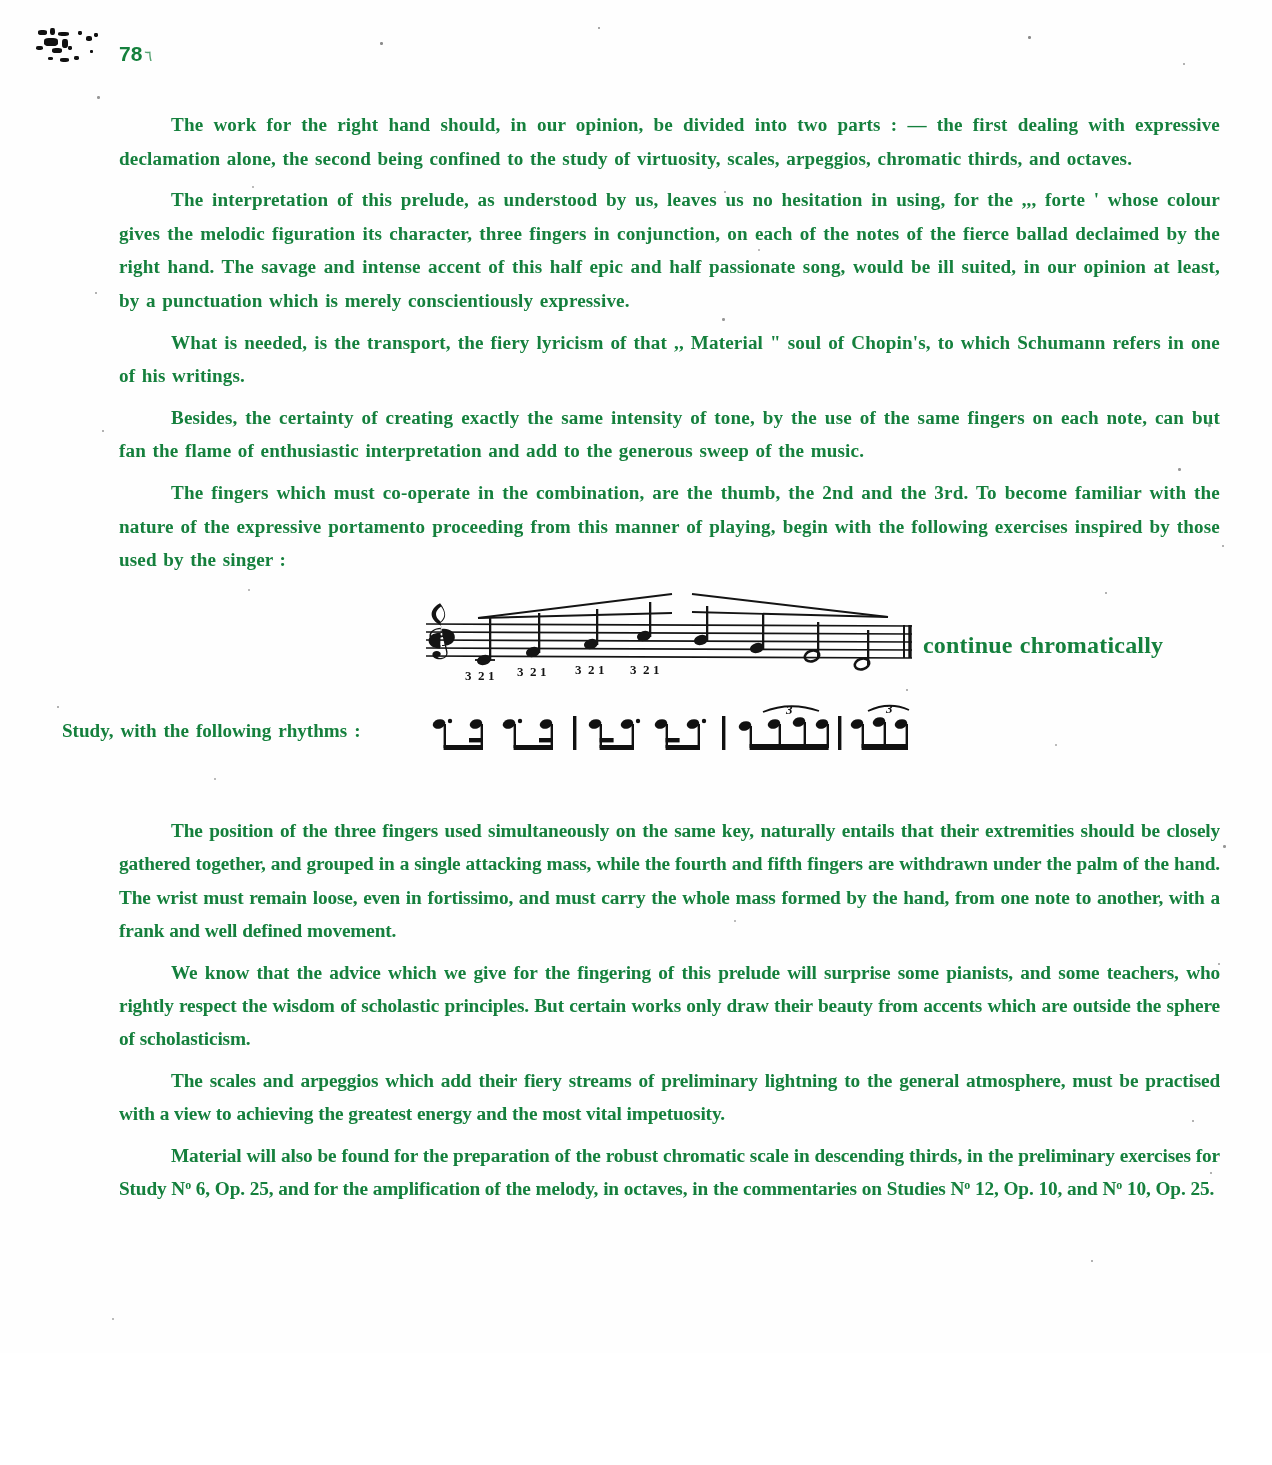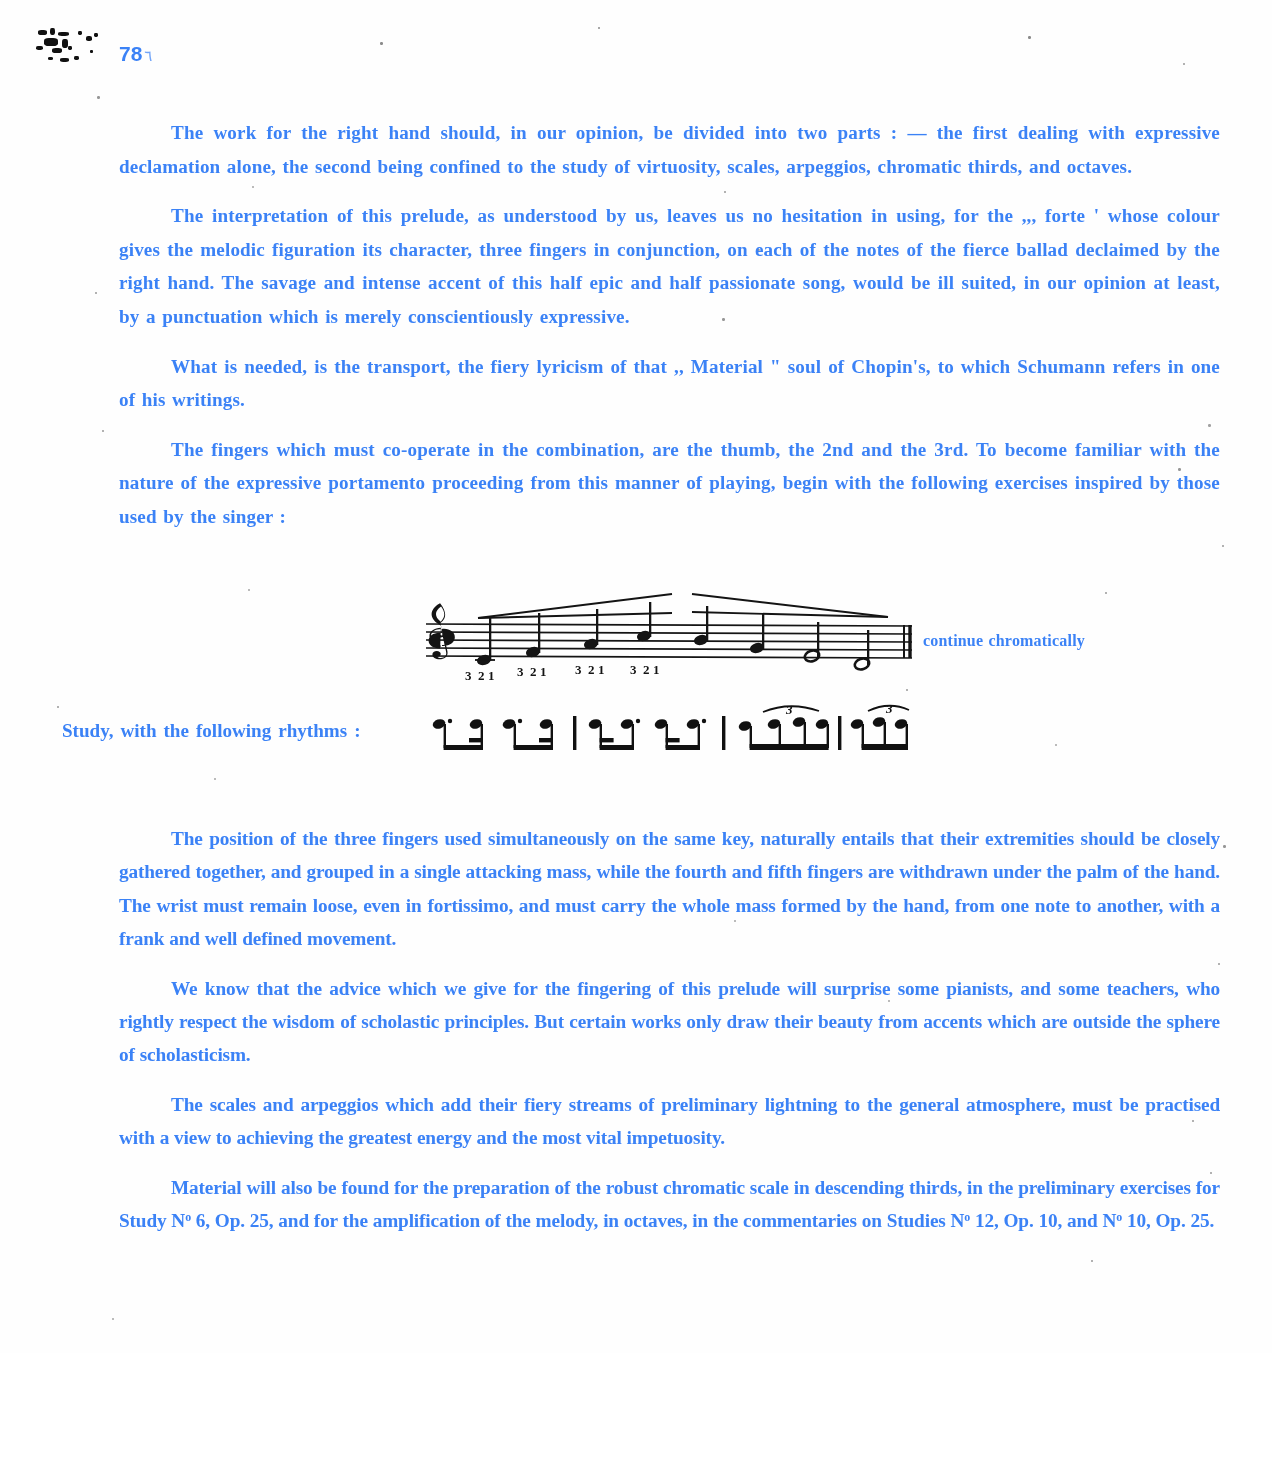--- a/index.html
+++ b/index.html
@@ -7,21 +7,21 @@
     padding: 0;
     background: #ffffff;
   }
   .page {
     position: relative;
     width: 1272px;
     height: 1353px;
     background: #fefefe;
     overflow: hidden;
     font-family: "Liberation Serif", "DejaVu Serif", serif;
-    color: #3b82f6;
+    color: #15803d;
   }
 
   
   .speckles {
     position: absolute;
     inset: 0;
     pointer-events: none;
     z-index: 3;
   }
   .sp {
@@ -66,21 +66,21 @@
 
   
   .col {
     position: absolute;
     left: 119px;
     top: 100px;
     width: 1101px;
     z-index: 2;
   }
   p.para {
-    margin: 16px 0 1px 0;
+    margin: 8px 0 1px 0;
     text-align: justify;
     text-justify: inter-word;
     font-size: 19.1px;
     line-height: 33.6px;
     text-indent: 52px;
     font-weight: bold;
     letter-spacing: 0.05px;
     word-spacing: 0.4px;
   }
   
@@ -132,21 +132,21 @@
   .music-ex {
     position: absolute;
     left: 420px;
     top: 592px;
     z-index: 2;
   }
   .continue-note {
     position: absolute;
     left: 923px;
     top: 632px;
-    font-size: 16px;
+    font-size: 24px;
     font-weight: bold;
     letter-spacing: 0.2px;
     word-spacing: 1px;
     z-index: 2;
     white-space: nowrap;
   }
 
   
   .bleed {
     position: absolute;
@@ -226,20 +226,21 @@
   </div>
 
   <div class="folio">
     <span>78</span><span class="tail">٦</span>
   </div>
 
   <div class="col block-top">
     <p class="para">The work for the right hand should, in our opinion, be divided into two parts : — the first dealing with expressive declamation alone, the second being confined to the study of virtuosity, scales, arpeggios, chromatic thirds, and octaves.</p>
     <p class="para">The interpretation of this prelude, as understood by us, leaves us no hesitation in using, for the ,,, forte ' whose colour gives the melodic figuration its character, three fingers in conjunction, on each of the notes of the fierce ballad declaimed by the right hand. The savage and intense accent of this half epic and half passionate song, would be ill suited, in our opinion at least, by a punctuation which is merely conscientiously expressive.</p>
     <p class="para">What is needed, is the transport, the fiery lyricism of that ,, Material " soul of Chopin's, to which Schumann refers in one of his writings.</p>
+    <p class="para">Besides, the certainty of creating exactly the same intensity of tone, by the use of the same fingers on each note, can but fan the flame of enthusiastic interpretation and add to the generous sweep of the music.</p>
     <p class="para">The fingers which must co-operate in the combination, are the thumb, the 2nd and the 3rd. To become familiar with the nature of the expressive portamento proceeding from this manner of playing, begin with the following exercises inspired by those used by the singer :</p>
   </div>
 
   <div class="music-ex">
     <svg width="500" height="92" viewBox="0 0 500 92">
       <g stroke="#141414" stroke-width="1.6">
         <line x1="6" y1="32" x2="492" y2="34"></line>
         <line x1="6" y1="40" x2="492" y2="42"></line>
         <line x1="6" y1="48" x2="492" y2="50"></line>
         <line x1="6" y1="56" x2="492" y2="58"></line>

